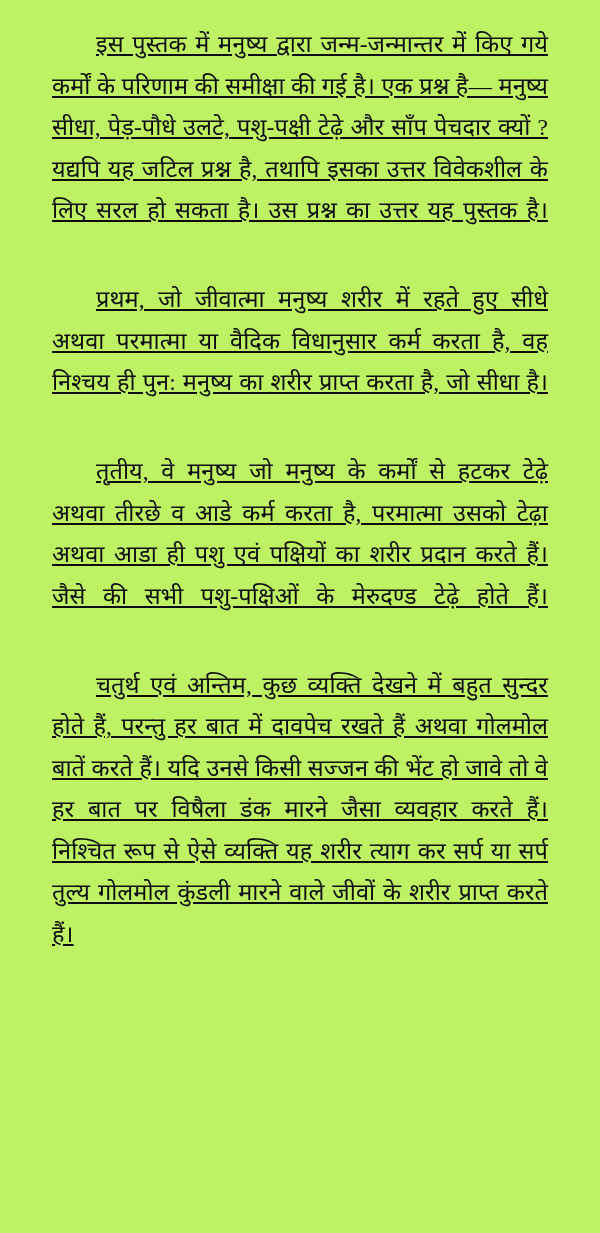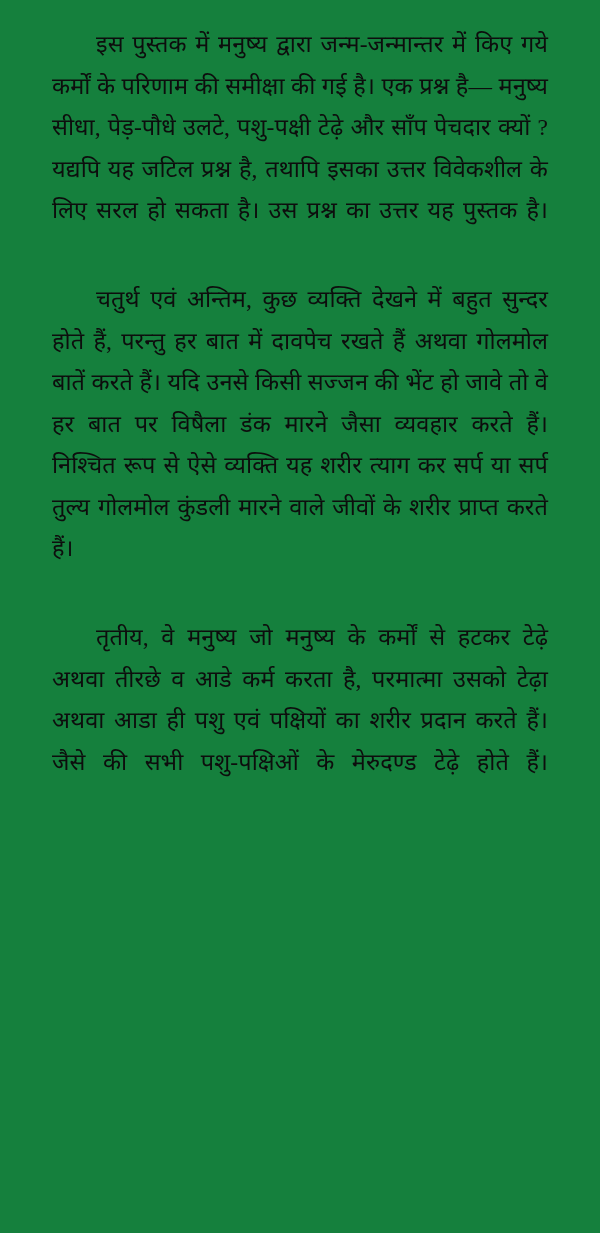--- a/index.html
+++ b/index.html
@@ -12,21 +12,22 @@
     height: 1233px;
     overflow: hidden;
     font-family: "Liberation Serif", "DejaVu Serif", serif;
     color: #0d0d0d;
   }
   .page {
     box-sizing: border-box;
     width: 600px;
     height: 1233px;
     padding: 24px 52px 14px 52px;
-    background: #15803d;
+    background: #bef264;
+    text-decoration: underline;
   }
   .para {
     margin: 0 0 6px 0;
     text-align: justify;
     text-justify: inter-word;
     text-indent: 44px;
     font-size: 23.5px;
     line-height: 41.5px;
     letter-spacing: 0.1px;
     word-spacing: 0.5px;
@@ -40,15 +41,16 @@
     content: "";
     display: inline-block;
     width: 100%;
   }
 </style>
 </head>
 <body>
 
 <div class="page">
   <p class="para">इस पुस्तक में मनुष्य द्वारा जन्म-जन्मान्तर में किए गये कर्मों के परिणाम की समीक्षा की गई है। एक प्रश्न है— मनुष्य सीधा, पेड़-पौधे उलटे, पशु-पक्षी टेढ़े और साँप पेचदार क्यों ? यद्यपि यह जटिल प्रश्न है, तथापि इसका उत्तर विवेकशील के लिए सरल हो सकता है। उस प्रश्न का उत्तर यह पुस्तक है।</p>
+  <p class="para">प्रथम, जो जीवात्मा मनुष्य शरीर में रहते हुए सीधे अथवा परमात्मा या वैदिक विधानुसार कर्म करता है, वह निश्चय ही पुन: मनुष्य का शरीर प्राप्त करता है, जो सीधा है।</p>
+  <p class="para">तृतीय, वे मनुष्य जो मनुष्य के कर्मों से हटकर टेढ़े अथवा तीरछे व आडे कर्म करता है, परमात्मा उसको टेढ़ा अथवा आडा ही पशु एवं पक्षियों का शरीर प्रदान करते हैं। जैसे की सभी पशु-पक्षिओं के मेरुदण्ड टेढ़े होते हैं।</p>
   <p class="para">चतुर्थ एवं अन्तिम, कुछ व्यक्ति देखने में बहुत सुन्दर होते हैं, परन्तु हर बात में दावपेच रखते हैं अथवा गोलमोल बातें करते हैं। यदि उनसे किसी सज्जन की भेंट हो जावे तो वे हर बात पर विषैला डंक मारने जैसा व्यवहार करते हैं। निश्चित रूप से ऐसे व्यक्ति यह शरीर त्याग कर सर्प या सर्प तुल्य गोलमोल कुंडली मारने वाले जीवों के शरीर प्राप्त करते हैं।</p>
-  <p class="para">तृतीय, वे मनुष्य जो मनुष्य के कर्मों से हटकर टेढ़े अथवा तीरछे व आडे कर्म करता है, परमात्मा उसको टेढ़ा अथवा आडा ही पशु एवं पक्षियों का शरीर प्रदान करते हैं। जैसे की सभी पशु-पक्षिओं के मेरुदण्ड टेढ़े होते हैं।</p>
 </div>
 
 </body></html>

